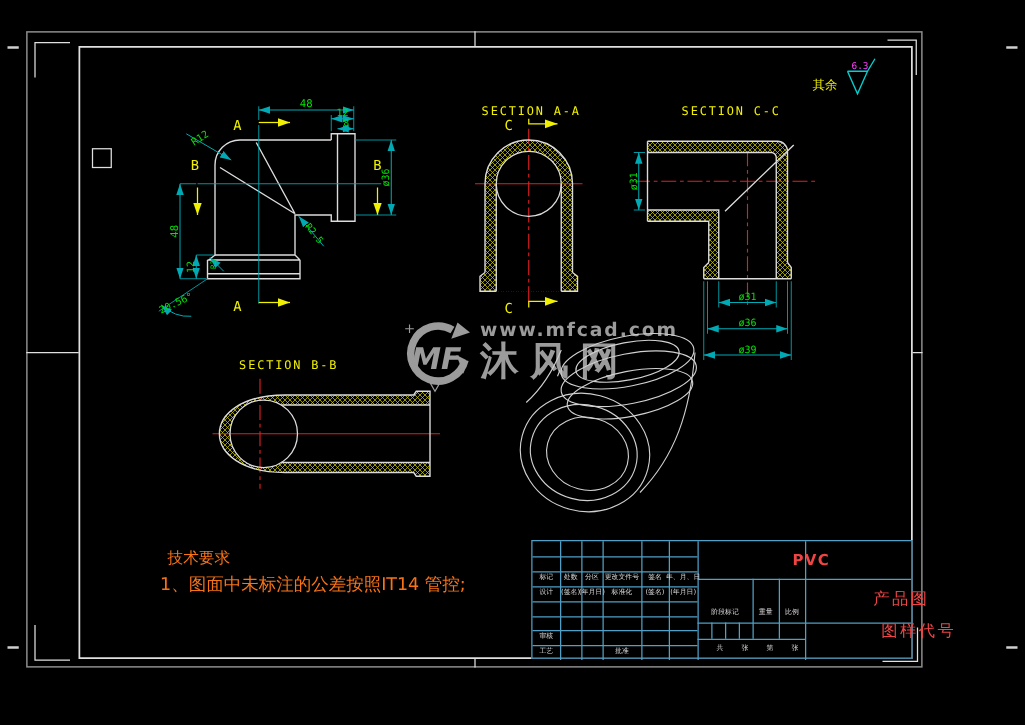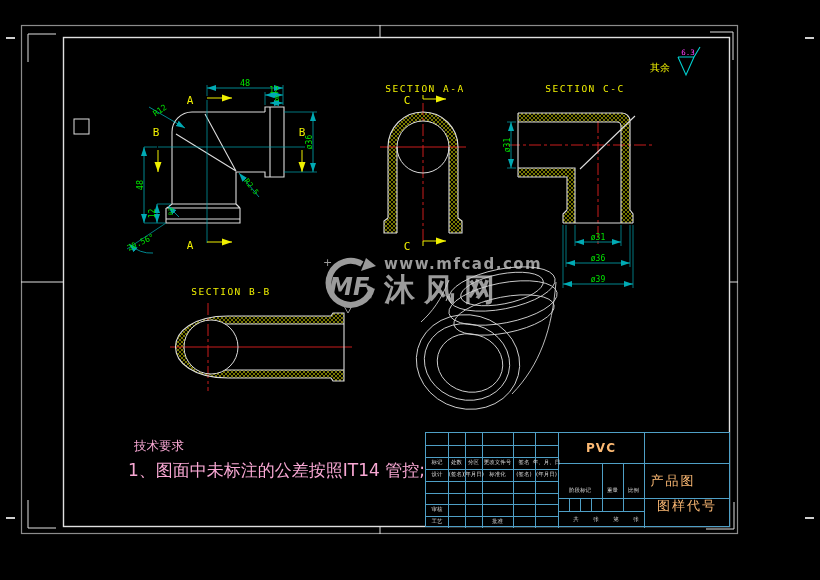--- a/index.html
+++ b/index.html
@@ -6,32 +6,32 @@
   #stage{position:relative;width:820px;height:580px;background:#000;overflow:hidden;
          font-family:"DejaVu Sans",sans-serif;}
   #cad{position:absolute;left:0;top:0;}
   .cadtext{font-family:"DejaVu Sans Mono",monospace;}
   
   #watermark{position:absolute;left:316px;top:257px;display:flex;align-items:flex-start;color:#9b9b9b;}
   #wm-txt{margin-left:4px;}
   #wm-brand{font-size:31px;font-weight:bold;letter-spacing:9px;line-height:1.1;white-space:nowrap;}
   #wm-url{font-size:15px;font-weight:bold;letter-spacing:1.5px;line-height:1;white-space:nowrap;}
   
-  #techreq{position:absolute;left:128px;top:438px;color:#f9a8d4;white-space:nowrap;}
+  #techreq{position:absolute;left:128px;top:438px;color:#f97316;white-space:nowrap;}
   #techreq .t1{font-size:12.5px;margin-left:6px;margin-bottom:4px;}
-  #techreq .t2{font-size:17px;}
+  #techreq .t2{font-size:14px;}
   
   #titleblock{position:absolute;left:425px;top:432px;width:305px;height:95px;
               border:1px solid #4f9fc6;box-sizing:border-box;background:#000;}
   .vl{position:absolute;width:1px;background:#4f9fc6;}
   .hl{position:absolute;height:1px;background:#4f9fc6;}
   .tb-text{position:absolute;transform:translate(-50%,-50%);font-size:5.5px;color:#d9d9d9;
            white-space:nowrap;line-height:1;}
-  .tb-green{position:absolute;transform:translate(-50%,-50%);color:#fdba74;font-size:13px;
-            letter-spacing:2px;white-space:nowrap;line-height:1;}
+  .tb-green{position:absolute;transform:translate(-50%,-50%);color:#ef4444;font-size:13px;
+            letter-spacing:2px;white-space:nowrap;line-height:1;margin-left:48px;}
   .tb-pvc{font-size:12px;font-weight:bold;letter-spacing:1px;}
 </style>
 </head>
 <body>
 
 <div id="stage">
 
   <div id="watermark">
     <svg width="64" height="58" viewBox="0 0 64 58">
       <path d="M46,7 A22,22 0 1 0 56,31" fill="none" stroke="#9b9b9b" stroke-width="6"></path>

